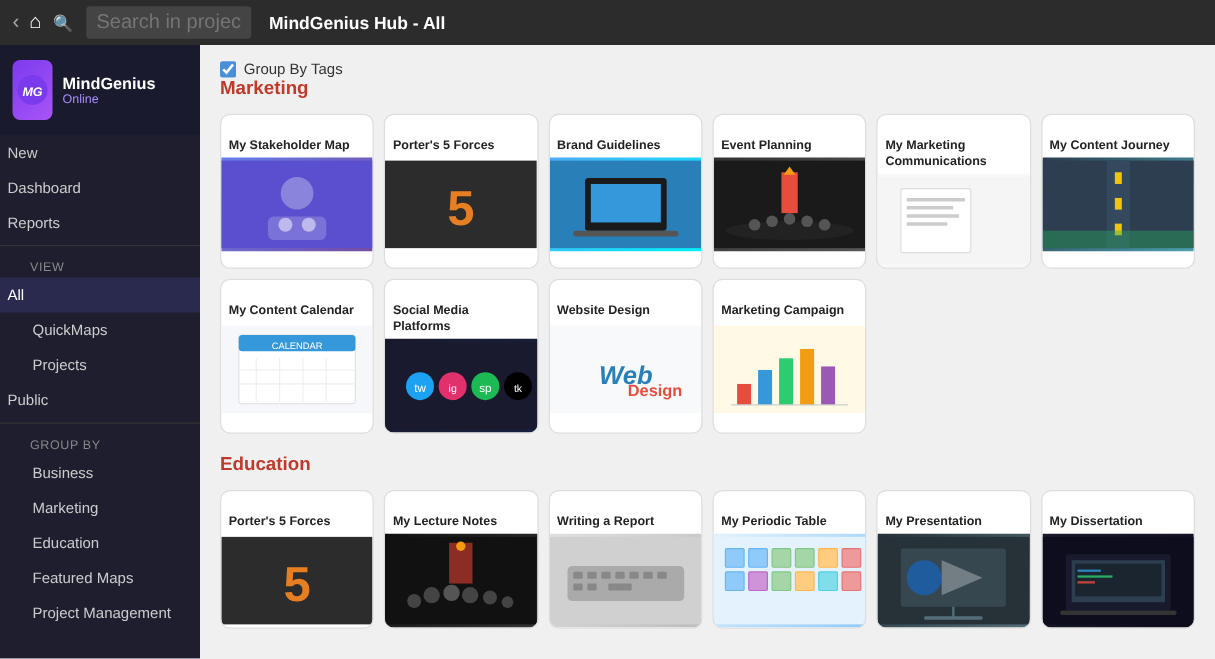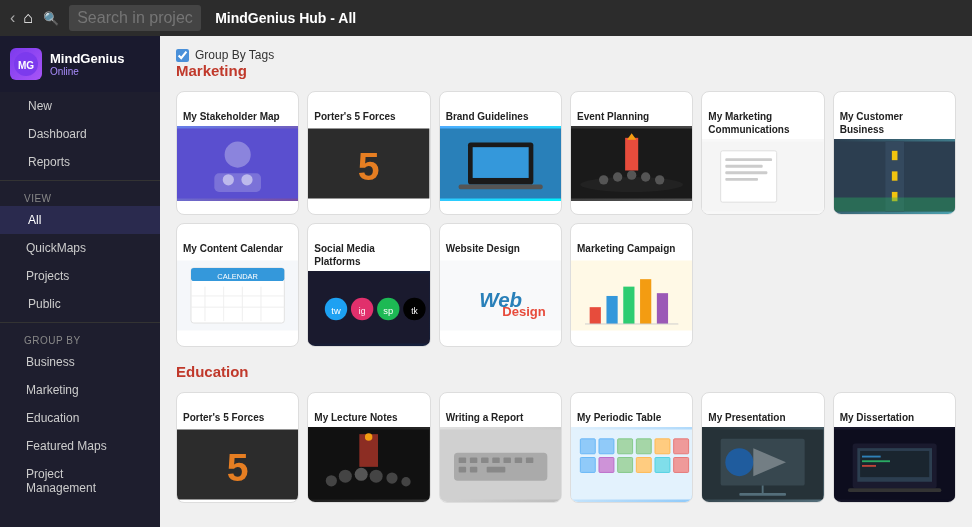--- a/index.html
+++ b/index.html
@@ -45,34 +45,35 @@
     }
     .sidebar-logo {
       display: flex;
       align-items: center;
       gap: 8px;
       padding: 12px 10px;
       background: #1a1a2e;
     }
     .logo-icon {
       width: 32px;
-      height: 32px;
+      height: 48px;
       background: linear-gradient(135deg, #7c3aed, #a855f7);
       border-radius: 6px;
       display: flex;
       align-items: center;
       justify-content: center;
       color: white;
       font-size: 14px;
       font-weight: bold;
+      font-style: italic;
     }
     .sidebar-item {
       color: #ccc;
       font-size: 12px;
-      padding: 7px 28px;
+      padding: 7px 6px;
       cursor: pointer;
       display: flex;
       align-items: center;
       gap: 6px;
     }
     .sidebar-section-label {
       color: #888;
       font-size: 10px;
       padding: 8px 24px 2px;
       text-transform: uppercase;
@@ -298,21 +299,21 @@
               <rect x="25" y="18" width="50" height="3" rx="1" fill="#ccc"></rect>
               <rect x="25" y="25" width="40" height="3" rx="1" fill="#ccc"></rect>
               <rect x="25" y="32" width="45" height="3" rx="1" fill="#ccc"></rect>
               <rect x="25" y="39" width="35" height="3" rx="1" fill="#ccc"></rect>
             </svg>
           </div>
         </div>
 
 
         <div class="card">
-          <div class="card-title">My Customer Business</div>
+          <div class="card-title">My Content Journey</div>
           <div class="card-img-placeholder img-road">
             <svg width="100%" height="75" viewBox="0 0 130 75">
               <rect width="130" height="75" fill="#2c3e50"></rect>
               <rect x="55" y="0" width="20" height="75" fill="#34495e"></rect>
               <rect x="62" y="10" width="6" height="10" fill="#f1c40f"></rect>
               <rect x="62" y="32" width="6" height="10" fill="#f1c40f"></rect>
               <rect x="62" y="54" width="6" height="10" fill="#f1c40f"></rect>
               <rect x="0" y="60" width="130" height="15" fill="#27ae60" opacity="0.4"></rect>
             </svg>
           </div>

